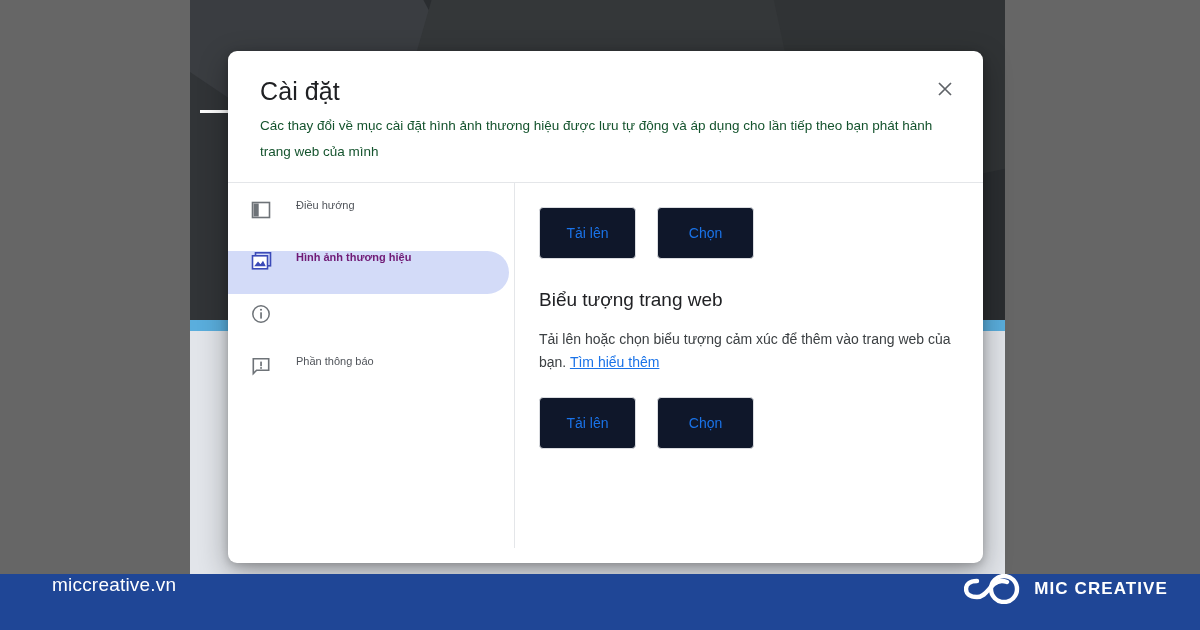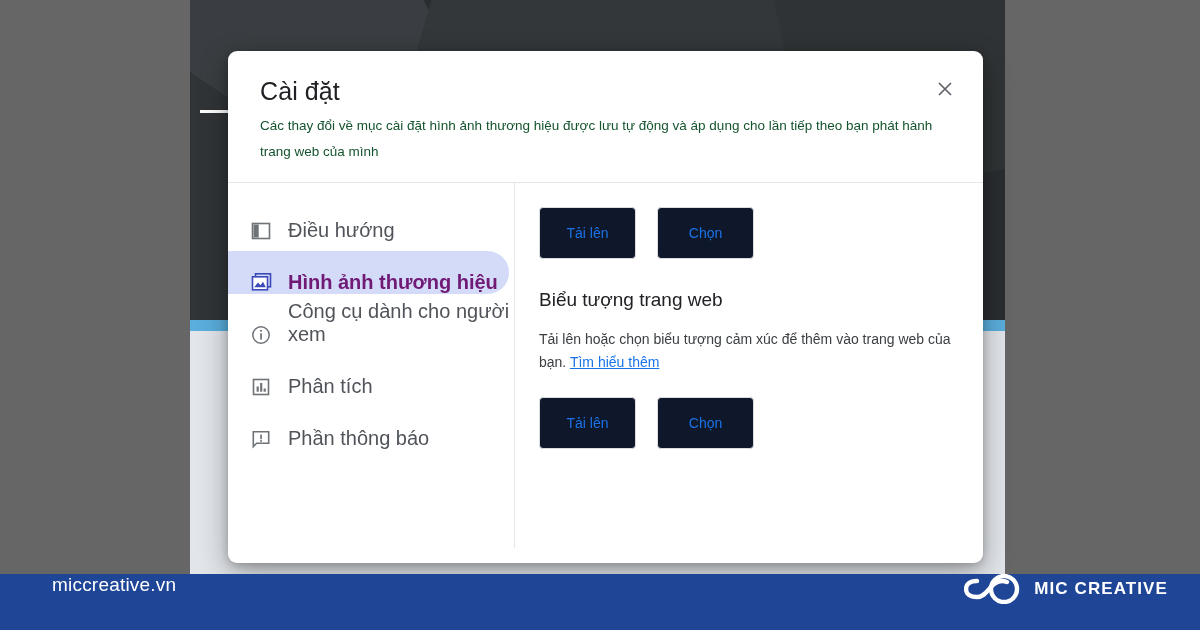--- a/index.html
+++ b/index.html
@@ -128,30 +128,30 @@
 
   
   .sidebar {
     width: 287px;
     padding-top: 16px;
     border-right: 1px solid #e4e6e9;
     flex-shrink: 0;
   }
   .side-item {
     display: flex;
-    align-items: flex-end;
+    align-items: flex-start;
     height: 43px;
     margin-bottom: 9px;
     padding-left: 22px;
-    gap: 16px;
+    gap: 24px;
     border-top-right-radius: 24px;
     border-bottom-right-radius: 24px;
     cursor: pointer;
     color: #50545a;
-    font-size: 20px;
+    font-size: 11px;
   }
   .side-item .ico {
     width: 22px; height: 22px;
     flex-shrink: 0;
     display: flex;
     align-items: center;
     justify-content: center;
   }
   .side-item.selected {
     background: #d3dbf8;
@@ -285,34 +285,22 @@
         </div>
 
         <div class="side-item">
           <span class="ico">
             <svg width="20" height="20" viewBox="0 0 20 20">
               <circle cx="10" cy="10" r="8.2" fill="none" stroke="#6e7378" stroke-width="1.5"></circle>
               <circle cx="10" cy="5.8" r="1.05" fill="#6e7378"></circle>
               <rect x="9.2" y="8.3" width="1.7" height="6.3" fill="#6e7378"></rect>
             </svg>
           </span>
-          <span>Công cụ dành cho người xem</span>
-        </div>
-
-        <div class="side-item">
-          <span class="ico">
-            <svg width="20" height="20" viewBox="0 0 20 20">
-              <rect x="2.5" y="2.5" width="15" height="15" fill="none" stroke="#6e7378" stroke-width="1.6"></rect>
-              <rect x="5.6" y="9.5" width="2.2" height="5.2" fill="#6e7378"></rect>
-              <rect x="9.1" y="6" width="2.2" height="8.7" fill="#6e7378"></rect>
-              <rect x="12.6" y="11.5" width="2.2" height="3.2" fill="#6e7378"></rect>
-            </svg>
-          </span>
-          <span>Phân tích</span>
-        </div>
+        </div>
+
 
         <div class="side-item">
           <span class="ico">
             <svg width="20" height="20" viewBox="0 0 20 20">
               <path d="M2.3 2.8 H17.7 V14.2 H5.6 L2.3 17.6 Z" fill="none" stroke="#6e7378" stroke-width="1.6"></path>
               <rect x="9.2" y="5.6" width="1.7" height="4.6" fill="#6e7378"></rect>
               <rect x="9.2" y="11.1" width="1.7" height="1.7" fill="#6e7378"></rect>
             </svg>
           </span>
           <span>Phần thông báo</span>

